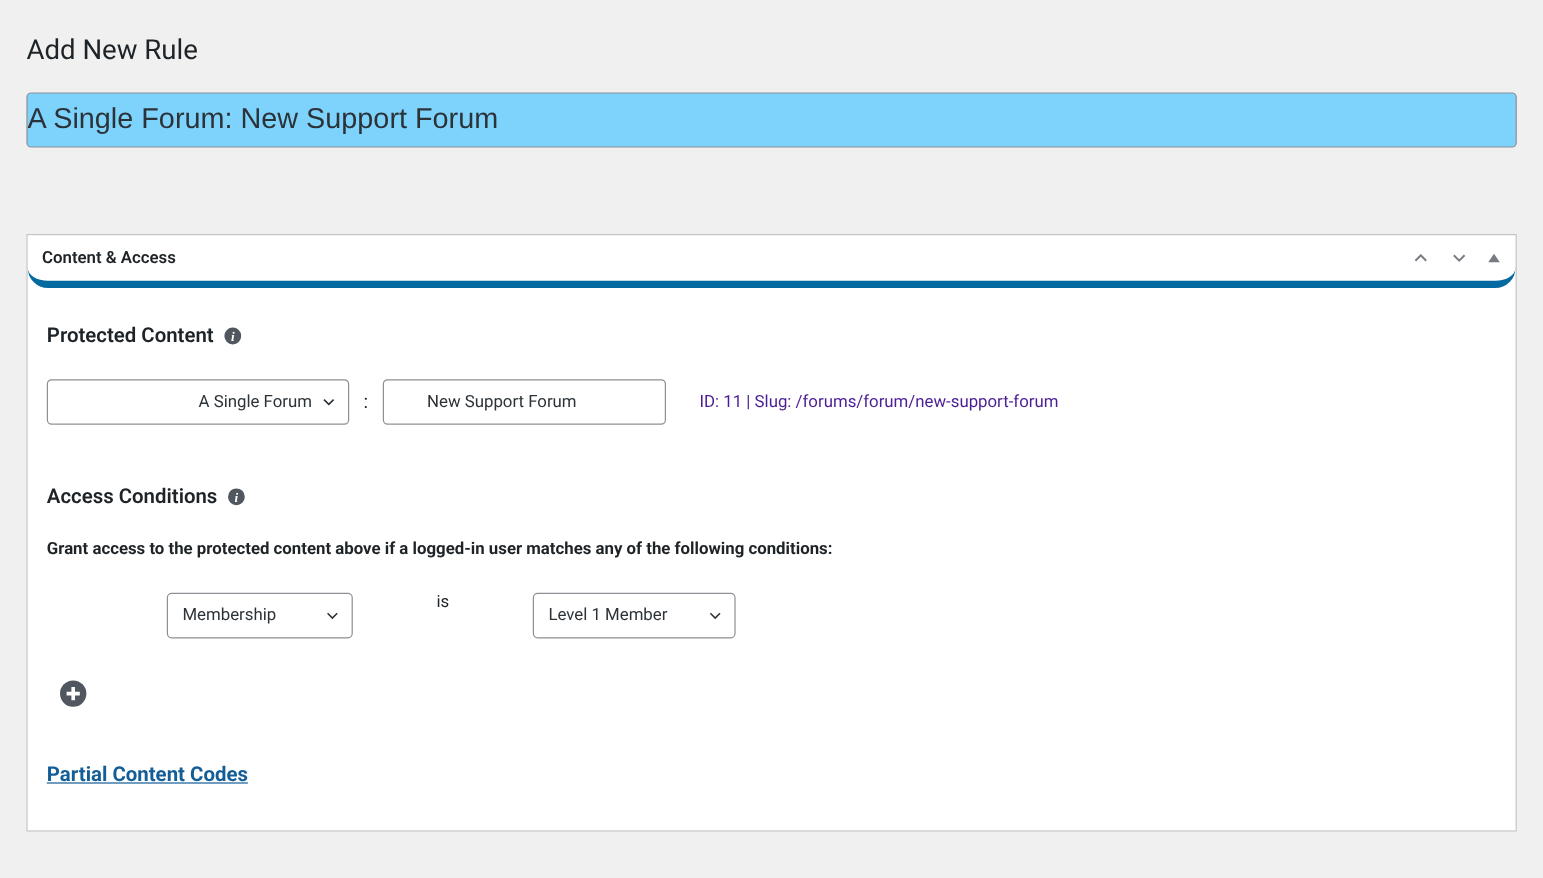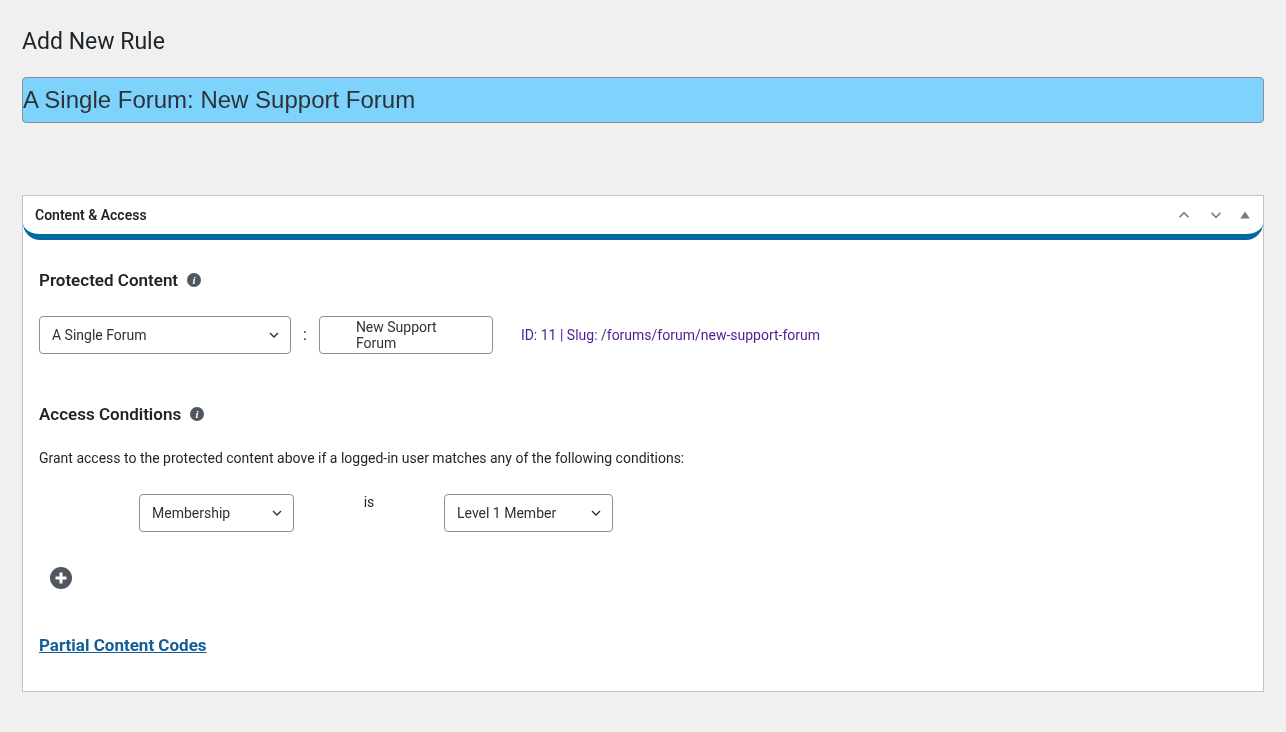--- a/index.html
+++ b/index.html
@@ -86,22 +86,22 @@
     height: 38px;
     display: flex;
     align-items: center;
     padding: 0 30px 0 12px;
     font-size: 14px;
     color: #2c3338;
     position: relative;
     min-width: 80px;
     cursor: pointer;
   }
-  .select-like.w-240 { width: 252px; }
-  .select-like.w-210 { width: 174px; padding-right: 12px; cursor: text; padding-left: 36px; }
+  .select-like.w-240 { width: 252px; justify-content: flex-end; }
+  .select-like.w-210 { width: 236px; padding-right: 12px; cursor: text; padding-left: 36px; }
   .select-like.w-150 { width: 155px; }
   .select-like.w-165 { width: 169px; }
   .chev {
     position: absolute;
     right: 8px;
     top: 50%;
     transform: translateY(-50%);
     display: inline-flex;
     color: #2c3338;
   }
@@ -109,21 +109,21 @@
     font-size: 16px;
     color: #1d2327;
   }
   .meta-text {
     font-size: 14px;
     color: #4c1d95;
     margin-left: 16px;
   }
   .grant-text {
     font-size: 14px;
-    font-weight: 400;
+    font-weight: 700;
     color: #1d2327;
     margin: 0 0 28px 0;
   }
   .cond-row {
     display: flex;
     align-items: flex-start;
     margin-left: 100px;
   }
   .is-text {
     font-size: 14px;

